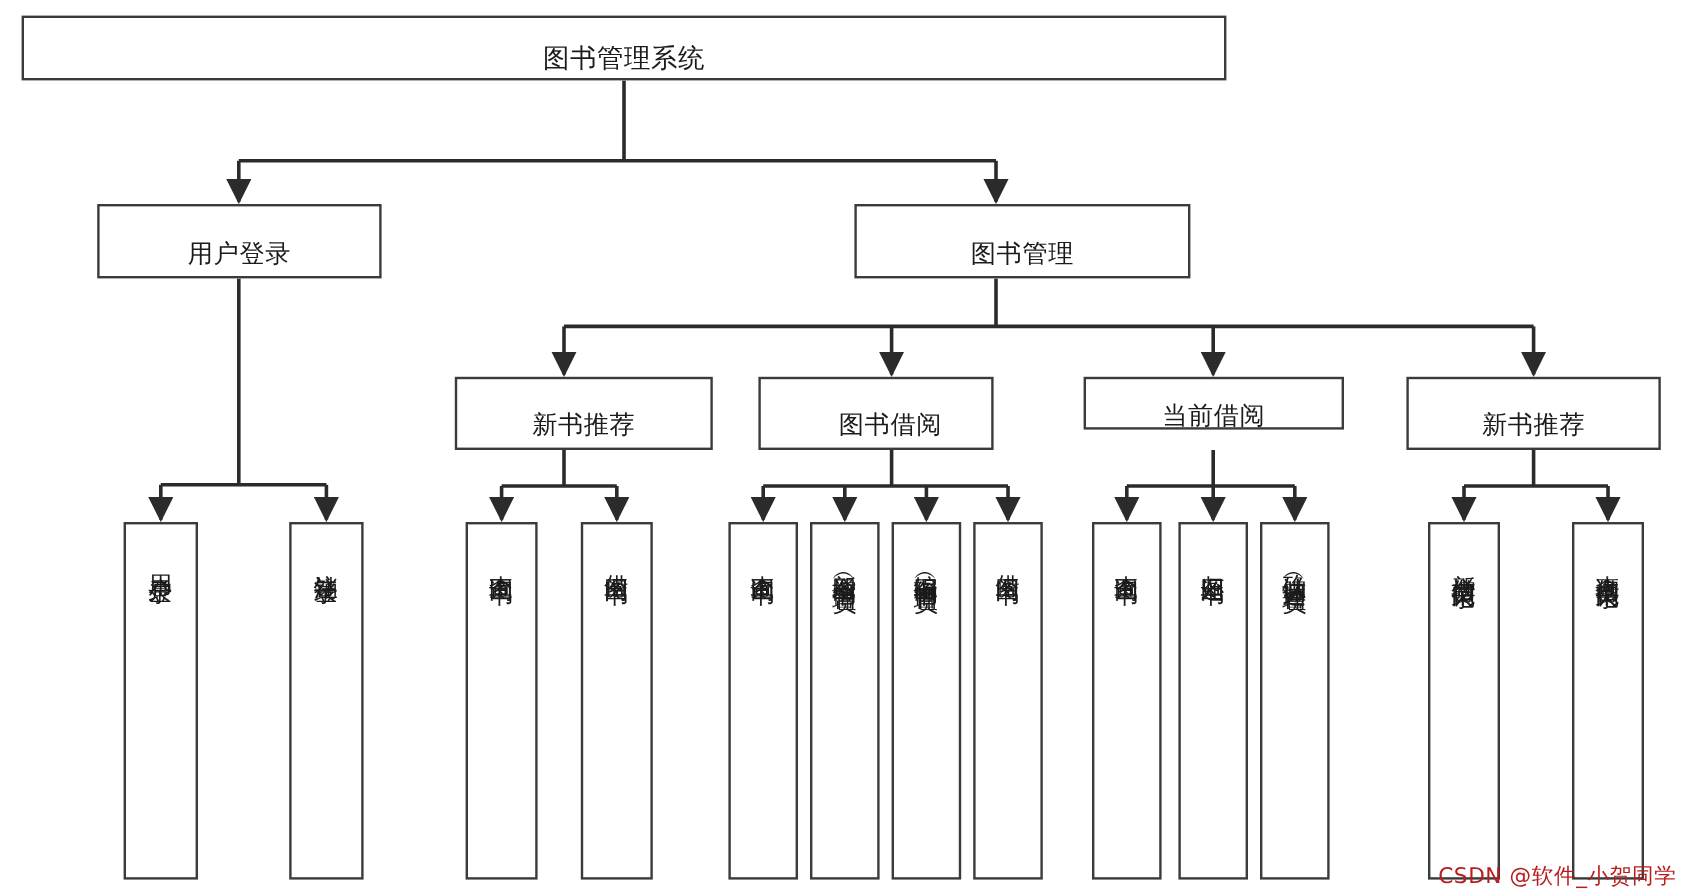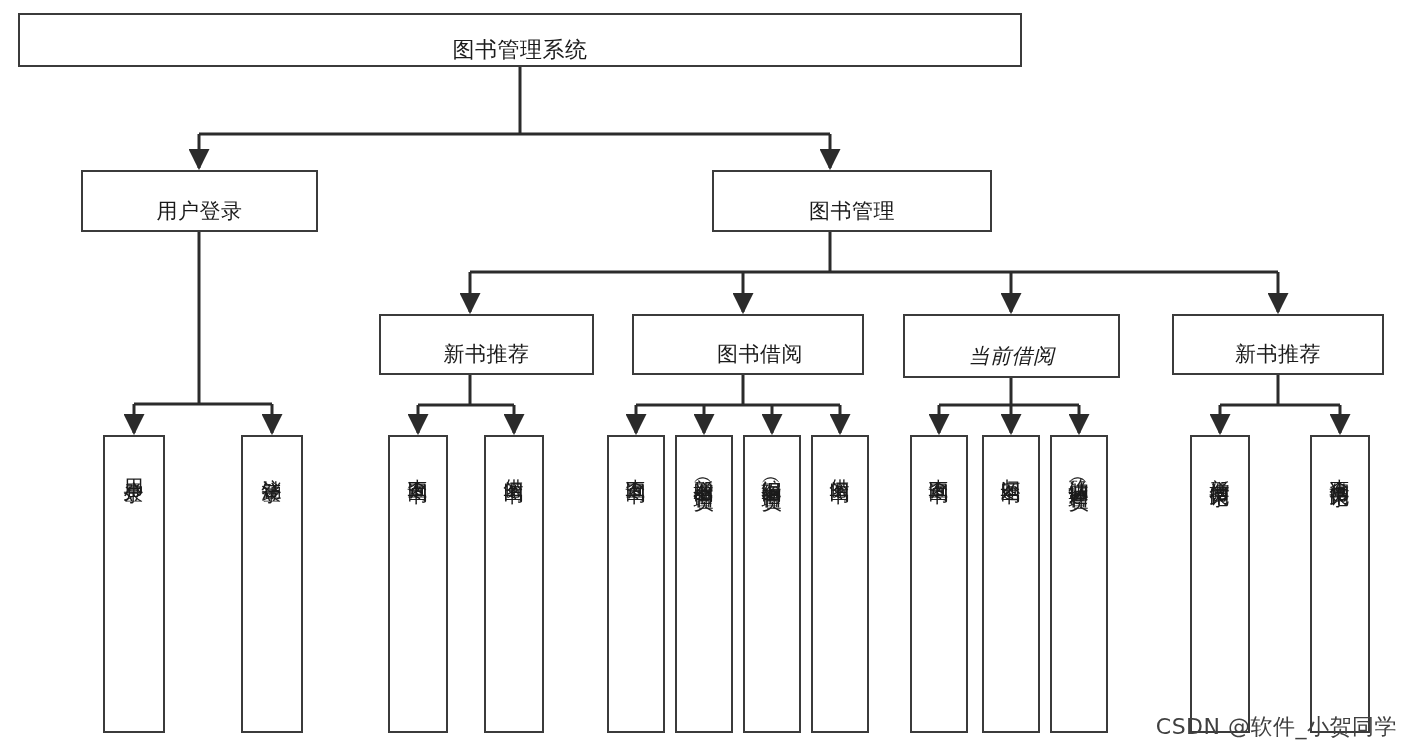--- a/index.html
+++ b/index.html
@@ -63,22 +63,22 @@
     text-orientation: upright;
     font-size: 20px;
     letter-spacing: 2px;
     line-height: 1;
     white-space: nowrap;
   }
   #watermark {
     position: absolute;
     right: 8px;
     bottom: 5px;
-    color: #404040;
-    font-size: 22px;
+    color: #b91c1c;
+    font-size: 18px;
     letter-spacing: 0.5px;
     z-index: 5;
     white-space: nowrap;
   }
 </style>
 </head>
 <body>
 
 <div id="diagram-canvas">
 
@@ -139,24 +139,24 @@
   <div class="node horizontal" style="left:81px; top:170px; width:237px; height:62px;">
     <span class="node-label">用户登录</span>
   </div>
   <div class="node horizontal" style="left:712px; top:170px; width:280px; height:62px;">
     <span class="node-label">图书管理</span>
   </div>
 
   <div class="node horizontal" style="left:379px; top:314px; width:215px; height:61px;">
     <span class="node-label">新书推荐</span>
   </div>
-  <div class="node horizontal" style="left:632px; top:314px; width:232px; height:61px;padding-left:24px;">
+  <div class="node horizontal" style="left:632px; top:314px; width:196px; height:61px;padding-left:24px;">
     <span class="node-label">图书借阅</span>
   </div>
-  <div class="node horizontal" style="left:903px; top:314px; width:217px; height:64px;font-style:italic;">
+  <div class="node horizontal" style="left:903px; top:314px; width:217px; height:44px;">
     <span class="node-label">当前借阅</span>
   </div>
   <div class="node horizontal" style="left:1172px; top:314px; width:212px; height:61px;">
     <span class="node-label">新书推荐</span>
   </div>
 
   <div class="node vertical" style="left:103px; top:435px; width:62px; height:298px;">
     <span class="node-label">用户登录</span>
   </div>
   <div class="node vertical" style="left:241px; top:435px; width:62px; height:298px;">

